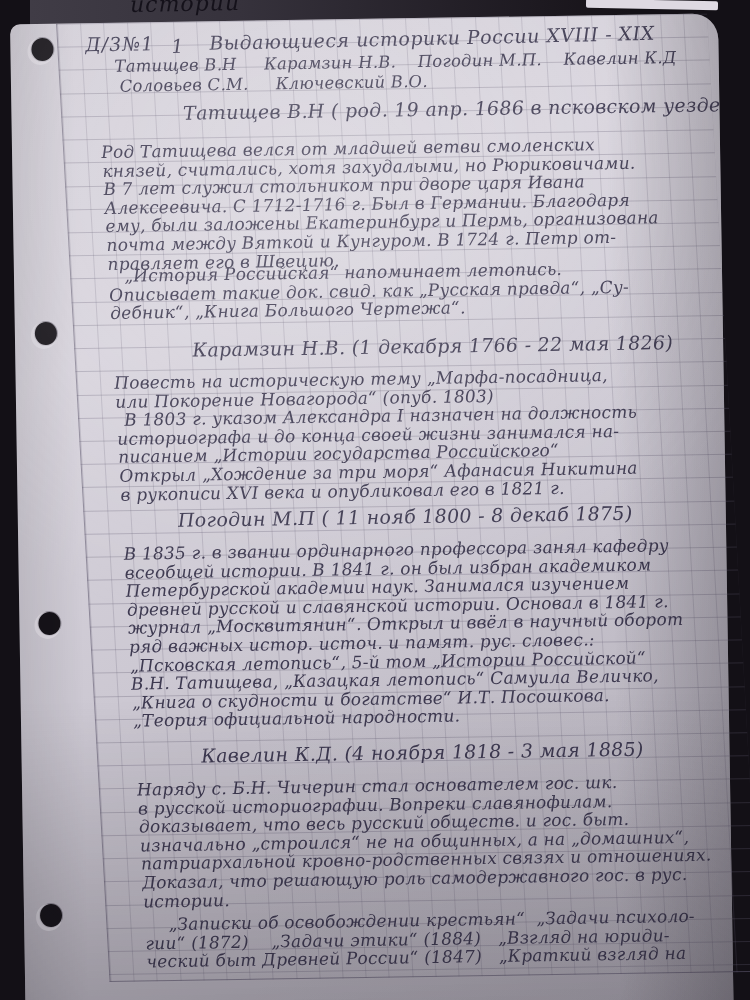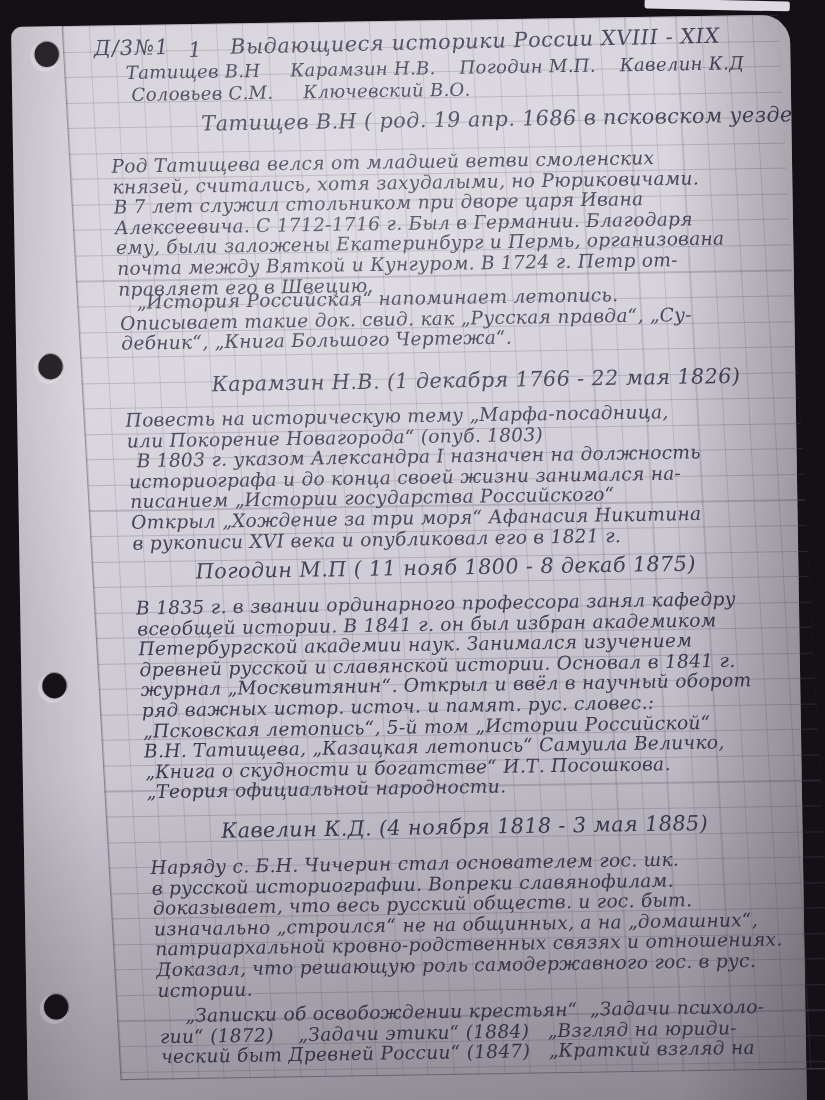--- a/index.html
+++ b/index.html
@@ -59,20 +59,23 @@
       radial-gradient(130% 85% at 42% 16%, rgba(255,255,255,.20) 0%, rgba(255,255,255,0) 55%),
       linear-gradient(to bottom, rgba(0,0,0,0) 68%, rgba(18,14,22,.20) 100%),
       linear-gradient(to right, rgba(0,0,0,.10) 0%, rgba(0,0,0,0) 9%, rgba(0,0,0,0) 84%, rgba(18,14,22,.24) 100%);
   }
 </style>
 </head>
 <body>
 
 <div class="scene">
 
+  <div class="backdrop-strip">
+    <div class="backdrop-text">истории</div>
+  </div>
   <div class="page-sliver"></div>
 
   <div class="page">
 
     <div class="hole" style="left:21px;top:14px;"></div>
     <div class="hole" style="left:20px;top:298px;"></div>
     <div class="hole" style="left:19px;top:588px;"></div>
     <div class="hole" style="left:16px;top:880px;"></div>
 
     <div class="tilt">

